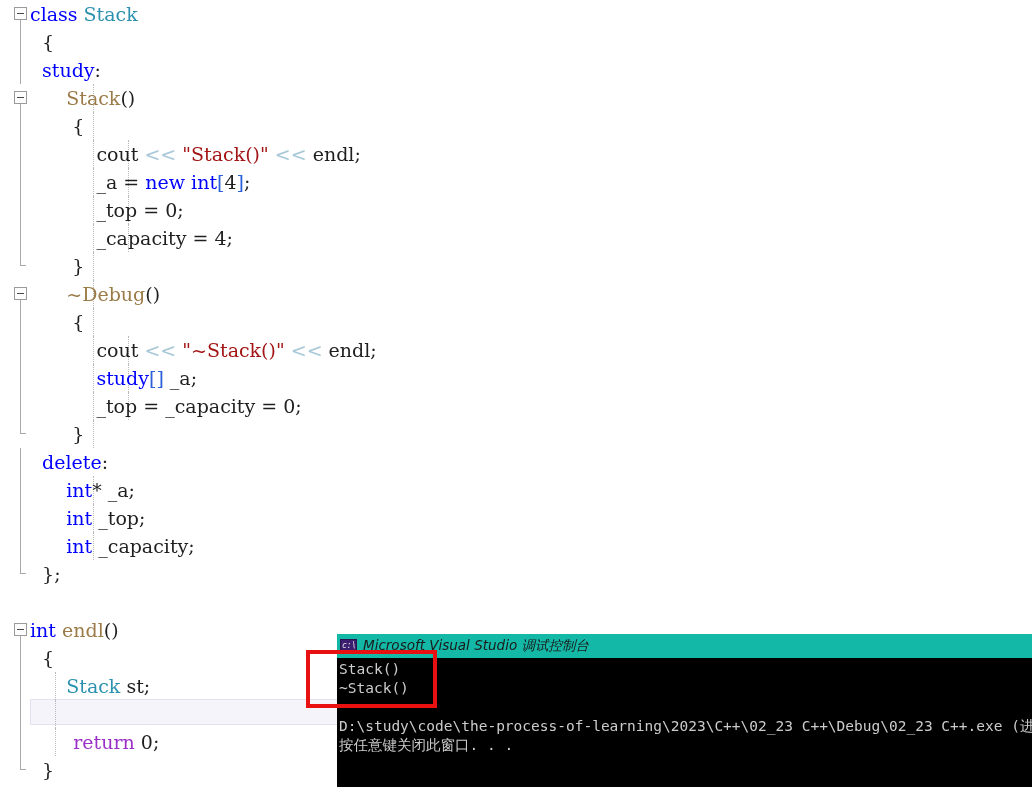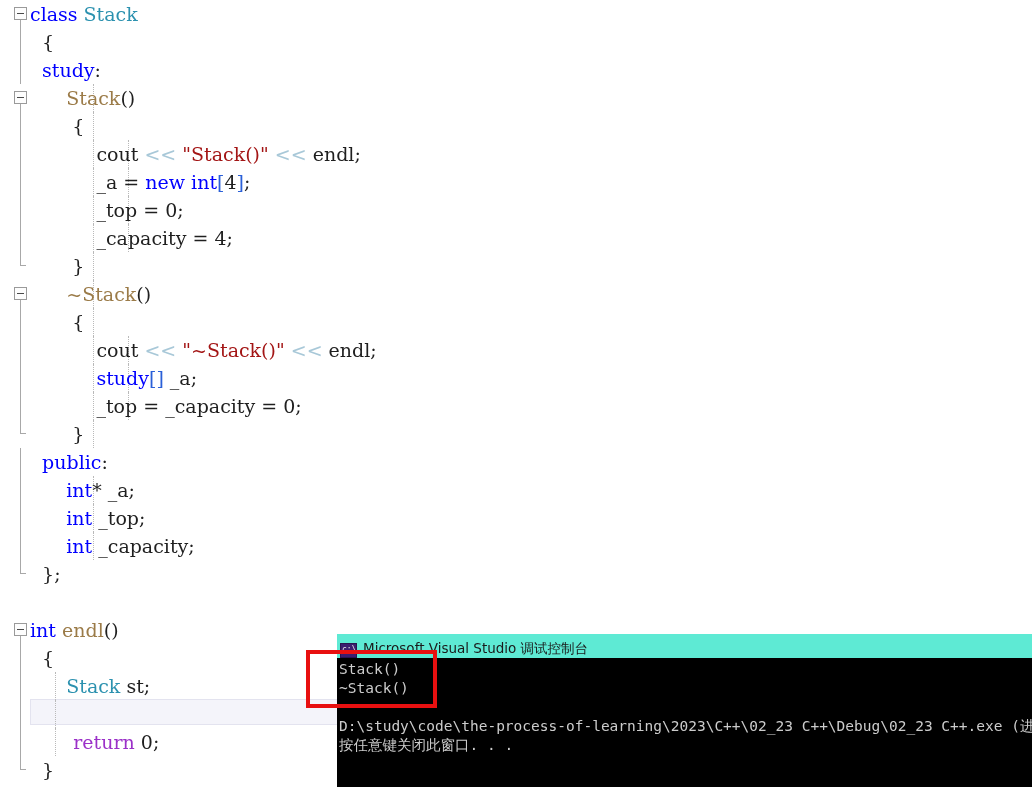--- a/index.html
+++ b/index.html
@@ -130,24 +130,25 @@
   #console-window {
     position: absolute;
     left: 337px;
     top: 634px;
     width: 695px;
     height: 153px;
   }
   #console-titlebar {
     position: relative;
     height: 24px;
-    background: #5eead4;
+    background: #14b8a6;
     display: flex;
-    align-items: flex-end;
+    align-items: center;
     padding-left: 3px;
+    font-style: italic;
   }
   #console-icon {
     width: 17px;
     height: 15px;
     background: #3b1e70;
     border: 1px solid #2a1450;
     box-sizing: border-box;
     position: relative;
     flex: 0 0 auto;
     margin-right: 6px;
@@ -206,27 +207,27 @@
       <div class="code-line"><div class="gutter"><div class="fold-box"></div><div class="fold-bar half-top"></div></div><div class="code-text"><span class="t-key">class </span><span class="t-type">Stack</span></div></div>
       <div class="code-line"><div class="gutter"><div class="fold-bar"></div></div><div class="code-text"><span class="t-brace">  {</span></div></div>
       <div class="code-line"><div class="gutter"><div class="fold-bar"></div></div><div class="code-text"><span class="t-key">  study</span><span class="t-plain">:</span></div></div>
       <div class="code-line"><div class="gutter"><div class="fold-box"></div><div class="fold-bar half-top"></div></div><div class="guide" style="left: 85px;"></div><div class="code-text"><span class="t-plain">      </span><span class="t-func">Stack</span><span class="t-plain">()</span></div></div>
       <div class="code-line"><div class="gutter"><div class="fold-bar"></div></div><div class="guide" style="left: 85px;"></div><div class="code-text"><span class="t-brace">       {</span></div></div>
       <div class="code-line"><div class="gutter"><div class="fold-bar"></div></div><div class="guide" style="left: 85px;"></div><div class="guide" style="left: 120px;"></div><div class="code-text"><span class="t-plain">           cout </span><span class="t-op">&lt;&lt;</span><span class="t-str"> "Stack()"</span><span class="t-plain"> </span><span class="t-op">&lt;&lt;</span><span class="t-plain"> endl;</span></div></div>
       <div class="code-line"><div class="gutter"><div class="fold-bar"></div></div><div class="guide" style="left: 85px;"></div><div class="guide" style="left: 120px;"></div><div class="code-text"><span class="t-plain">           _a = </span><span class="t-key">new </span><span class="t-key">int</span><span class="t-delete-b">[</span><span class="t-num">4</span><span class="t-delete-b">]</span><span class="t-plain">;</span></div></div>
       <div class="code-line"><div class="gutter"><div class="fold-bar"></div></div><div class="guide" style="left: 85px;"></div><div class="guide" style="left: 120px;"></div><div class="code-text"><span class="t-plain">           _top = </span><span class="t-num">0</span><span class="t-plain">;</span></div></div>
       <div class="code-line"><div class="gutter"><div class="fold-bar"></div></div><div class="guide" style="left: 85px;"></div><div class="guide" style="left: 120px;"></div><div class="code-text"><span class="t-plain">           _capacity = </span><span class="t-num">4</span><span class="t-plain">;</span></div></div>
       <div class="code-line"><div class="gutter"><div class="fold-end"></div></div><div class="guide" style="left: 85px;"></div><div class="code-text"><span class="t-brace">       }</span></div></div>
-      <div class="code-line"><div class="gutter"><div class="fold-box"></div><div class="fold-bar half-top"></div></div><div class="guide" style="left: 85px;"></div><div class="code-text"><span class="t-plain">      </span><span class="t-func">~Stack</span><span class="t-plain">()</span></div></div>
+      <div class="code-line"><div class="gutter"><div class="fold-box"></div><div class="fold-bar half-top"></div></div><div class="guide" style="left: 85px;"></div><div class="code-text"><span class="t-plain">      </span><span class="t-func">~Debug</span><span class="t-plain">()</span></div></div>
       <div class="code-line"><div class="gutter"><div class="fold-bar"></div></div><div class="guide" style="left: 85px;"></div><div class="code-text"><span class="t-brace">       {</span></div></div>
       <div class="code-line"><div class="gutter"><div class="fold-bar"></div></div><div class="guide" style="left: 85px;"></div><div class="guide" style="left: 120px;"></div><div class="code-text"><span class="t-plain">           cout </span><span class="t-op">&lt;&lt;</span><span class="t-str"> "~Stack()"</span><span class="t-plain"> </span><span class="t-op">&lt;&lt;</span><span class="t-plain"> endl;</span></div></div>
       <div class="code-line"><div class="gutter"><div class="fold-bar"></div></div><div class="guide" style="left: 85px;"></div><div class="guide" style="left: 120px;"></div><div class="code-text"><span class="t-plain">           </span><span class="t-key">study</span><span class="t-delete-b">[]</span><span class="t-plain"> _a;</span></div></div>
       <div class="code-line"><div class="gutter"><div class="fold-bar"></div></div><div class="guide" style="left: 85px;"></div><div class="guide" style="left: 120px;"></div><div class="code-text"><span class="t-plain">           _top = _capacity = </span><span class="t-num">0</span><span class="t-plain">;</span></div></div>
       <div class="code-line"><div class="gutter"><div class="fold-end"></div></div><div class="guide" style="left: 85px;"></div><div class="code-text"><span class="t-brace">       }</span></div></div>
-      <div class="code-line"><div class="gutter"><div class="fold-bar"></div></div><div class="code-text"><span class="t-key">  public</span><span class="t-plain">:</span></div></div>
+      <div class="code-line"><div class="gutter"><div class="fold-bar"></div></div><div class="code-text"><span class="t-key">  delete</span><span class="t-plain">:</span></div></div>
       <div class="code-line"><div class="gutter"><div class="fold-bar"></div></div><div class="guide" style="left: 85px;"></div><div class="code-text"><span class="t-plain">      </span><span class="t-key">int</span><span class="t-plain">* _a;</span></div></div>
       <div class="code-line"><div class="gutter"><div class="fold-bar"></div></div><div class="guide" style="left: 85px;"></div><div class="code-text"><span class="t-plain">      </span><span class="t-key">int</span><span class="t-plain"> _top;</span></div></div>
       <div class="code-line"><div class="gutter"><div class="fold-bar"></div></div><div class="guide" style="left: 85px;"></div><div class="code-text"><span class="t-plain">      </span><span class="t-key">int</span><span class="t-plain"> _capacity;</span></div></div>
       <div class="code-line"><div class="gutter"><div class="fold-end"></div></div><div class="code-text"><span class="t-brace">  };</span></div></div>
       <div class="code-line"><div class="gutter"></div><div class="code-text"><span class="t-plain"></span></div></div>
       <div class="code-line"><div class="gutter"><div class="fold-box"></div><div class="fold-bar half-top"></div></div><div class="code-text"><span class="t-key">int </span><span class="t-func">endl</span><span class="t-plain">()</span></div></div>
       <div class="code-line"><div class="gutter"><div class="fold-bar"></div></div><div class="code-text"><span class="t-brace">  {</span></div></div>
       <div class="code-line"><div class="gutter"><div class="fold-bar"></div></div><div class="guide" style="left: 47px;"></div><div class="code-text"><span class="t-plain">      </span><span class="t-type">Stack</span><span class="t-plain"> st;</span></div></div>
       <div class="code-line"><div class="gutter"><div class="fold-bar"></div></div><div class="guide" style="left: 47px;"></div><div class="code-text"><span class="t-plain"></span></div></div>
       <div class="code-line"><div class="gutter"><div class="fold-bar"></div></div><div class="guide" style="left: 47px;"></div><div class="code-text"><span class="t-plain">      </span><span class="t-ctrl">return</span><span class="t-plain"> </span><span class="t-num">0</span><span class="t-plain">;</span></div></div>

